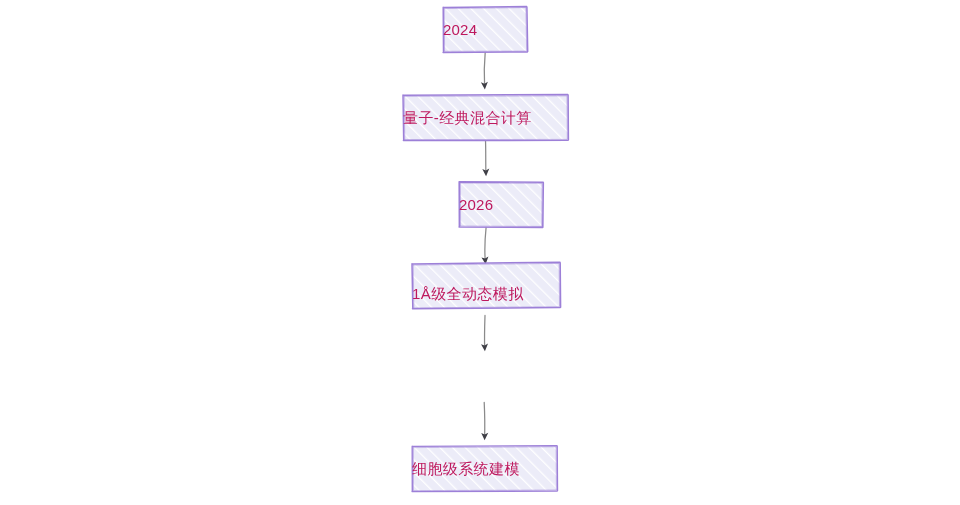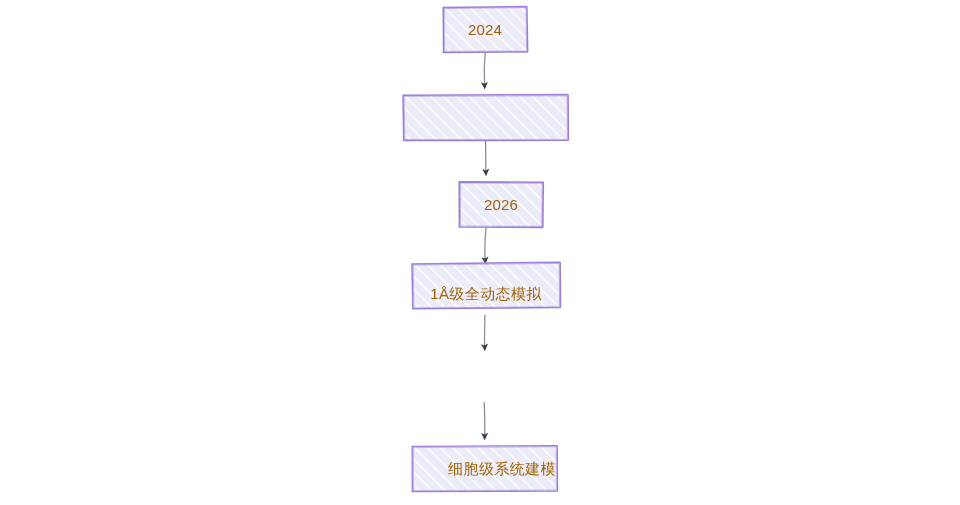--- a/index.html
+++ b/index.html
@@ -19,22 +19,21 @@
     left: 0;
     top: 0;
     width: 960px;
     height: 505px;
   }
   .node-box {
     position: absolute;
     box-sizing: border-box;
     display: flex;
     align-items: center;
-    justify-content: center;
-    color: #a16207;
+    color: #be185d;
     line-height: 1.2;
     user-select: none;
     border-radius: 8px;
   }
   .node-label {
     position: relative;
     z-index: 3;
     white-space: nowrap;
   }
   .node-year .node-label {
@@ -113,20 +112,21 @@
       <defs>
         <pattern id="h2" width="9" height="9" patternTransform="rotate(-45)" patternUnits="userSpaceOnUse">
           <rect width="9" height="9" fill="#ececf8"></rect>
           <line x1="0" y1="0" x2="0" y2="9" stroke="#ffffff" stroke-width="2.6"></line>
         </pattern>
       </defs>
       <path d="M8.3,8.4 L172.6,7.9 L173.2,52.8 L8.6,53.2 Z" fill="url(#h2)"></path>
       <path d="M8.1,8.2 L172.8,7.6 M173.1,8.1 L173.4,53.0 M173.0,53.3 L8.4,53.6 M8.7,53.2 L8.0,8.0" fill="none" stroke="#9d80d8" stroke-width="1.5" stroke-linecap="round"></path>
       <path d="M9.3,9.4 L171.7,8.9 M172.0,9.5 L172.3,51.9 M171.9,52.4 L9.5,52.6 M9.8,52.1 L9.2,9.3" fill="none" stroke="#9d80d8" stroke-width="0.9" stroke-linecap="round" opacity="0.55"></path>
     </svg>
+    <span class="node-label">量子-经典混合计算</span>
   </div>
 
   <div class="node-box node-year" style="left:459px; top:182px; width:84px; height:45px;">
     <svg class="node-svg" width="100" height="61" aria-hidden="true">
       <defs>
         <pattern id="h3" width="9" height="9" patternTransform="rotate(-45)" patternUnits="userSpaceOnUse">
           <rect width="9" height="9" fill="#ececf8"></rect>
           <line x1="0" y1="0" x2="0" y2="9" stroke="#ffffff" stroke-width="2.6"></line>
         </pattern>
       </defs>
@@ -146,21 +146,21 @@
         </pattern>
       </defs>
       <path d="M8.2,9.2 L155.8,7.4 L156.4,52.0 L8.7,53.4 Z" fill="url(#h4)"></path>
       <path d="M8.0,9.0 L156.0,7.2 M156.2,7.7 L156.6,52.2 M156.3,52.5 L8.5,53.8 M8.8,53.3 L8.0,8.8" fill="none" stroke="#9d80d8" stroke-width="1.5" stroke-linecap="round"></path>
       <path d="M9.2,10.1 L154.9,8.4 M155.1,9.0 L155.5,51.2 M155.2,51.6 L9.6,52.9 M9.9,52.4 L9.2,10.0" fill="none" stroke="#9d80d8" stroke-width="0.9" stroke-linecap="round" opacity="0.55"></path>
     </svg>
     <span class="node-label">1Å级全动态模拟</span>
   </div>
 
 
-  <div class="node-box node-milestone" style="left:412px; top:446px; width:145px; height:45px;padding-left:35px;">
+  <div class="node-box node-milestone" style="left:412px; top:446px; width:145px; height:45px;">
     <svg class="node-svg" width="161" height="61" aria-hidden="true">
       <defs>
         <pattern id="h6" width="9" height="9" patternTransform="rotate(-45)" patternUnits="userSpaceOnUse">
           <rect width="9" height="9" fill="#ececf8"></rect>
           <line x1="0" y1="0" x2="0" y2="9" stroke="#ffffff" stroke-width="2.6"></line>
         </pattern>
       </defs>
       <path d="M8.6,8.6 L152.8,7.8 L153.3,52.5 L8.2,53.2 Z" fill="url(#h6)"></path>
       <path d="M8.4,8.4 L153.0,7.6 M153.2,8.1 L153.5,52.7 M153.2,53.0 L8.0,53.6 M8.3,53.1 L8.2,8.2" fill="none" stroke="#9d80d8" stroke-width="1.4" stroke-linecap="round"></path>
       <path d="M9.6,9.6 L151.9,8.8 M152.1,9.4 L152.4,51.6 M152.1,52.0 L9.2,52.6 M9.5,52.1 L9.4,9.4" fill="none" stroke="#9d80d8" stroke-width="0.9" stroke-linecap="round" opacity="0.55"></path>

